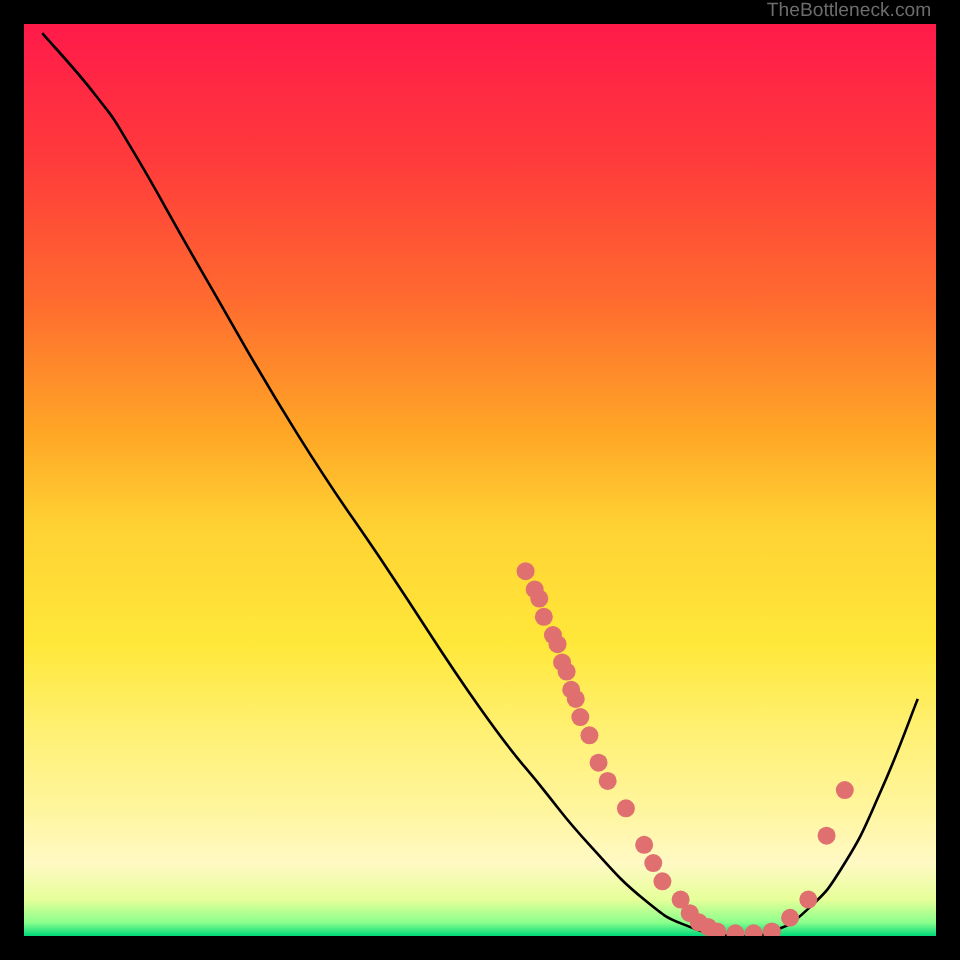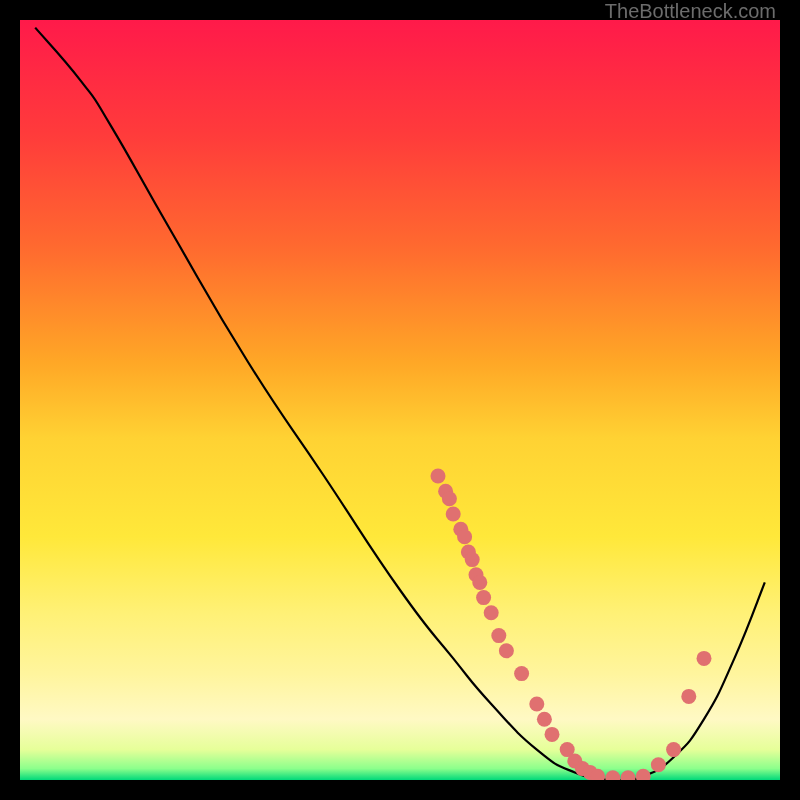--- a/index.html
+++ b/index.html
@@ -30,21 +30,21 @@
     top: 0;
     width: 760px;
     height: 760px;
     overflow: hidden;
   }
   .watermark {
     position: absolute;
     right: 24px;
     top: 0px;
     font-family: Arial, Helvetica, sans-serif;
-    font-size: 20px;
+    font-size: 16px;
     color: #6c6c6c;
     font-weight: 500;
   }
 </style>
 </head>
 <body>
 
 <div class="frame">
   <svg class="gradient" viewBox="0 0 100 100" preserveAspectRatio="none">
     <defs>

